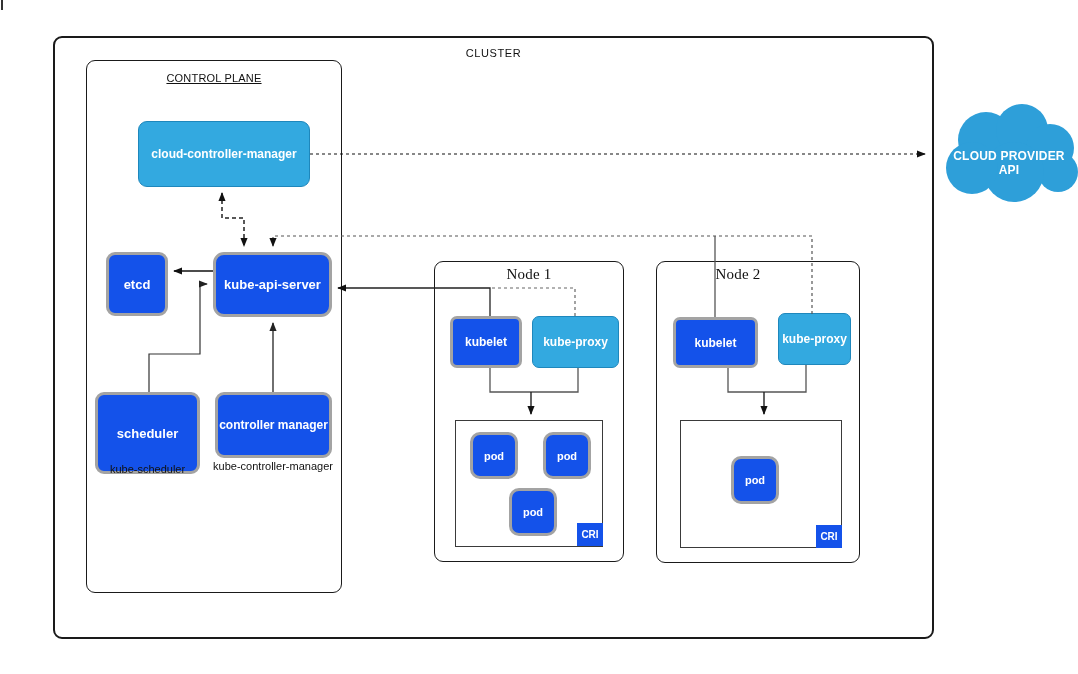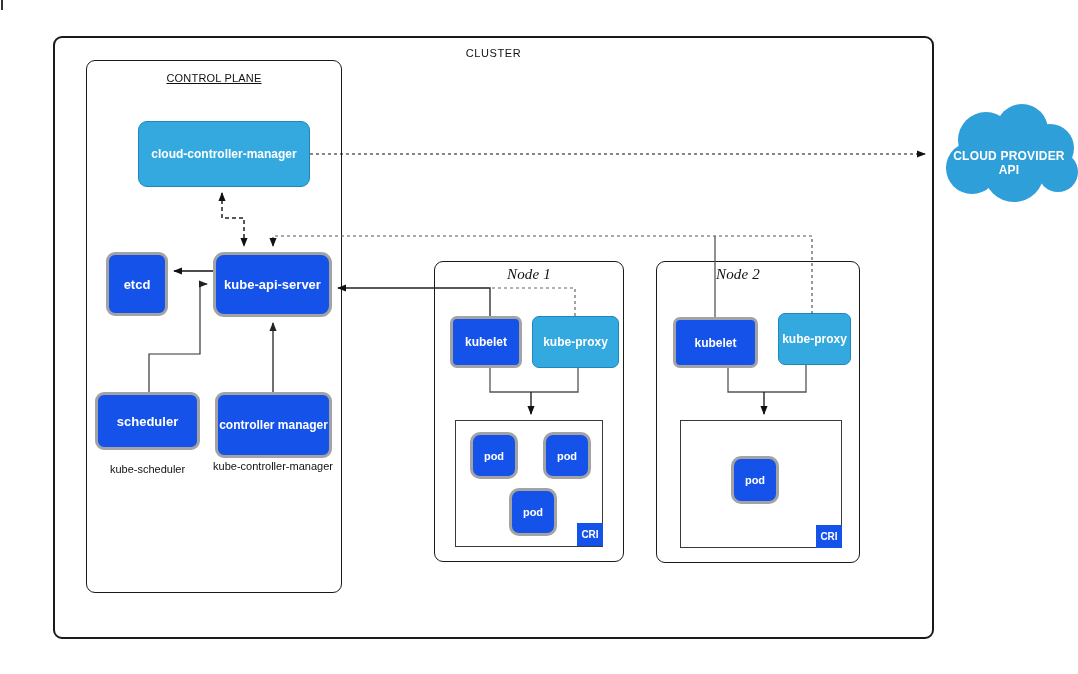--- a/index.html
+++ b/index.html
@@ -16,21 +16,21 @@
   }
   .abs{position:absolute;}
   .frame{
     position:absolute;border:2px solid #1a1a1a;border-radius:9px;background:transparent;box-sizing:border-box;
   }
   .frame.thin{border-width:1.6px;}
   .frame-title{
     position:absolute;text-align:center;color:#111;font-size:11px;letter-spacing:.2px;
   }
   .frame-title.big{font-size:11px;font-weight:normal;letter-spacing:.6px;}
-  .frame-title.serif{font-family:"Liberation Serif",serif;font-size:15px;font-style:italic;}
+  .frame-title.serif{font-family:"Liberation Serif",serif;font-size:15px;}
   .box{
     position:absolute;display:flex;align-items:center;justify-content:center;
     color:#ffffff;font-weight:bold;font-size:12px;box-sizing:border-box;text-align:center;
   }
   .box.dark{background:var(--primary-blue);border:3px solid #a3a3a3;}
   .box.light{background:var(--light-blue);border:1px solid #1E87BC;}
   .podsbox{
     position:absolute;border:1.4px solid #3a3a3a;background:transparent;box-sizing:border-box;
   }
   .cri{
@@ -62,21 +62,21 @@
   </div>
 
   <div class="box dark" style="left:106px;top:252px;width:62px;height:64px;border-radius:9px;font-size:13px;">
     <span>etcd</span>
   </div>
 
   <div class="box dark" style="left:213px;top:252px;width:119px;height:65px;border-radius:11px;font-size:13px;">
     <span>kube-api-server</span>
   </div>
 
-  <div class="box dark" style="left:95px;top:392px;width:105px;height:58px;border-radius:9px;font-size:13px;">
+  <div class="box dark" style="left:95px;top:392px;width:105px;height:82px;border-radius:9px;font-size:13px;">
     <span>scheduler</span>
   </div>
 
   <div class="box dark" style="left:215px;top:392px;width:117px;height:66px;border-radius:9px;">
     <span>controller manager</span>
   </div>
 
   <div class="caption" style="left:95px;top:463px;width:105px;">kube-scheduler</div>
   <div class="caption" style="left:183px;top:460px;width:180px;">kube-controller-manager</div>
 

